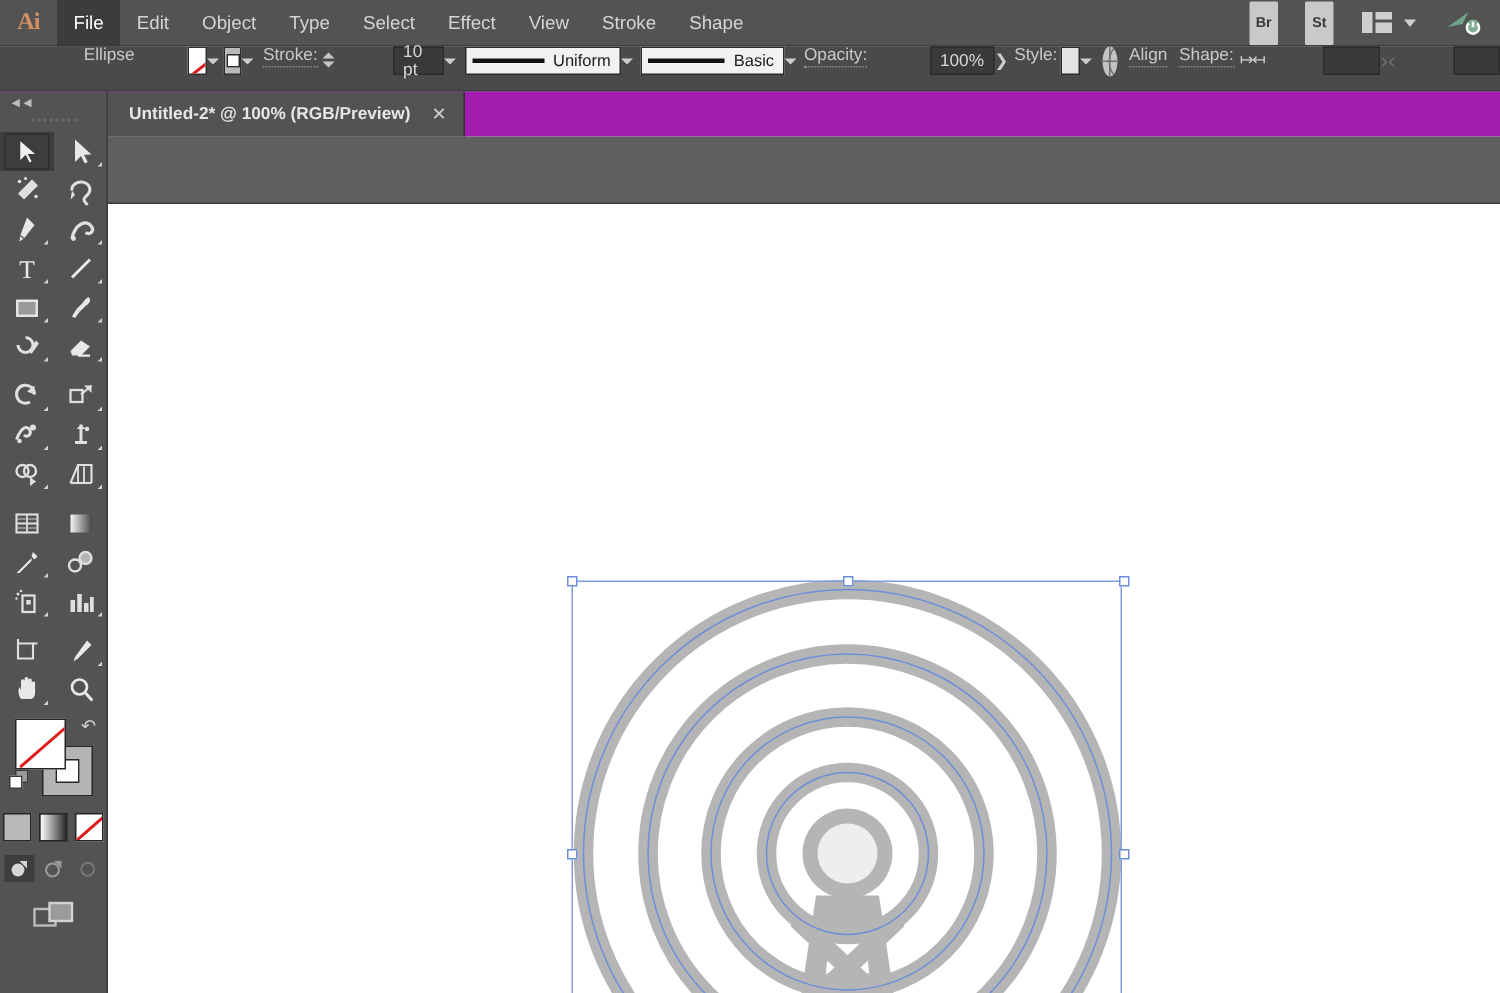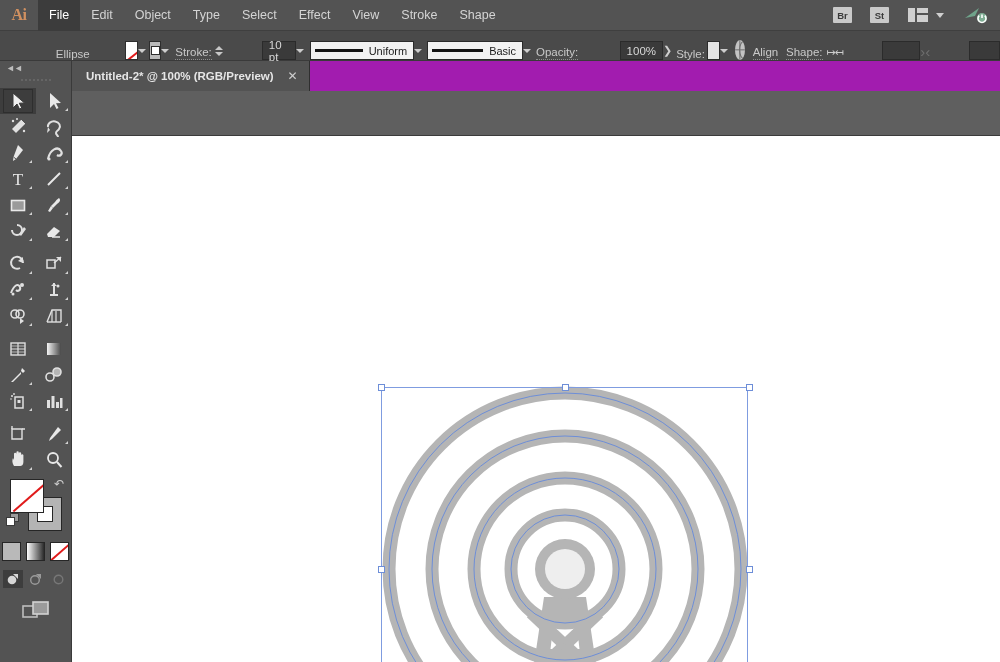--- a/index.html
+++ b/index.html
@@ -27,21 +27,21 @@
     letter-spacing: -0.5px;
   }
   .menu-item {
     height: 31px; padding: 0 11px;
     display: flex; align-items: center;
     color: #d4d4d4; font-size: 12.5px; white-space: nowrap;
   }
   .menu-item.active { background: #3c3c3c; color: #ffffff; }
   .menubar-right { margin-left: auto; display: flex; align-items: center; height: 31px; padding-right: 12px; }
   .mb-btn {
-    width: 19px; height: 16px; margin: 0 9px;
+    width: 19px; height: 29px; margin: 0 9px;
     background: #c9c9c9; color: #3a3a3a;
     font-size: 9.5px; font-weight: bold;
     display: flex; align-items: center; justify-content: center;
     border-radius: 1px;
   }
   .ws-switch { display: flex; align-items: center; margin: 0 6px 0 10px; }
   .ws-icon { width: 20px; height: 14px; position: relative; }
   .ws-icon i { position: absolute; background: #cfcfcf; display: block; }
   .ws-icon .c1 { left: 0; top: 0; width: 7px; height: 14px; }
   .ws-icon .c2 { left: 9px; top: 0; width: 11px; height: 5px; }
@@ -51,21 +51,21 @@
     border-left: 4.5px solid transparent; border-right: 4.5px solid transparent;
     border-top: 5px solid #cfcfcf;
   }
   .cc-icon { margin-left: 14px; width: 24px; height: 20px; position: relative; }
 
   
   .controlbar {
     position: absolute; left: 0; top: 31px; width: 1000px; height: 30px;
     background: #4a4a4a;
     border-bottom: 1px solid #3a3a3a;
-    display: flex; align-items: flex-end;
+    display: flex; align-items: flex-start;
     font-size: 11.5px; color: #d2d2d2; padding-left: 48px;
   }
   .cb-label { color: #c9c9c9; white-space: nowrap; }
   .cb-label.dotted { border-bottom: 1px dotted #8e8e8e; padding-bottom: 1px; }
   .swatch-box {
     width: 24px; height: 19px; background: #ffffff;
     border: 1px solid #2e2e2e; position: relative; overflow: hidden;
   }
   .slash-red {
     position: absolute; left: -4px; top: 8.5px; width: 32px; height: 1.6px;

